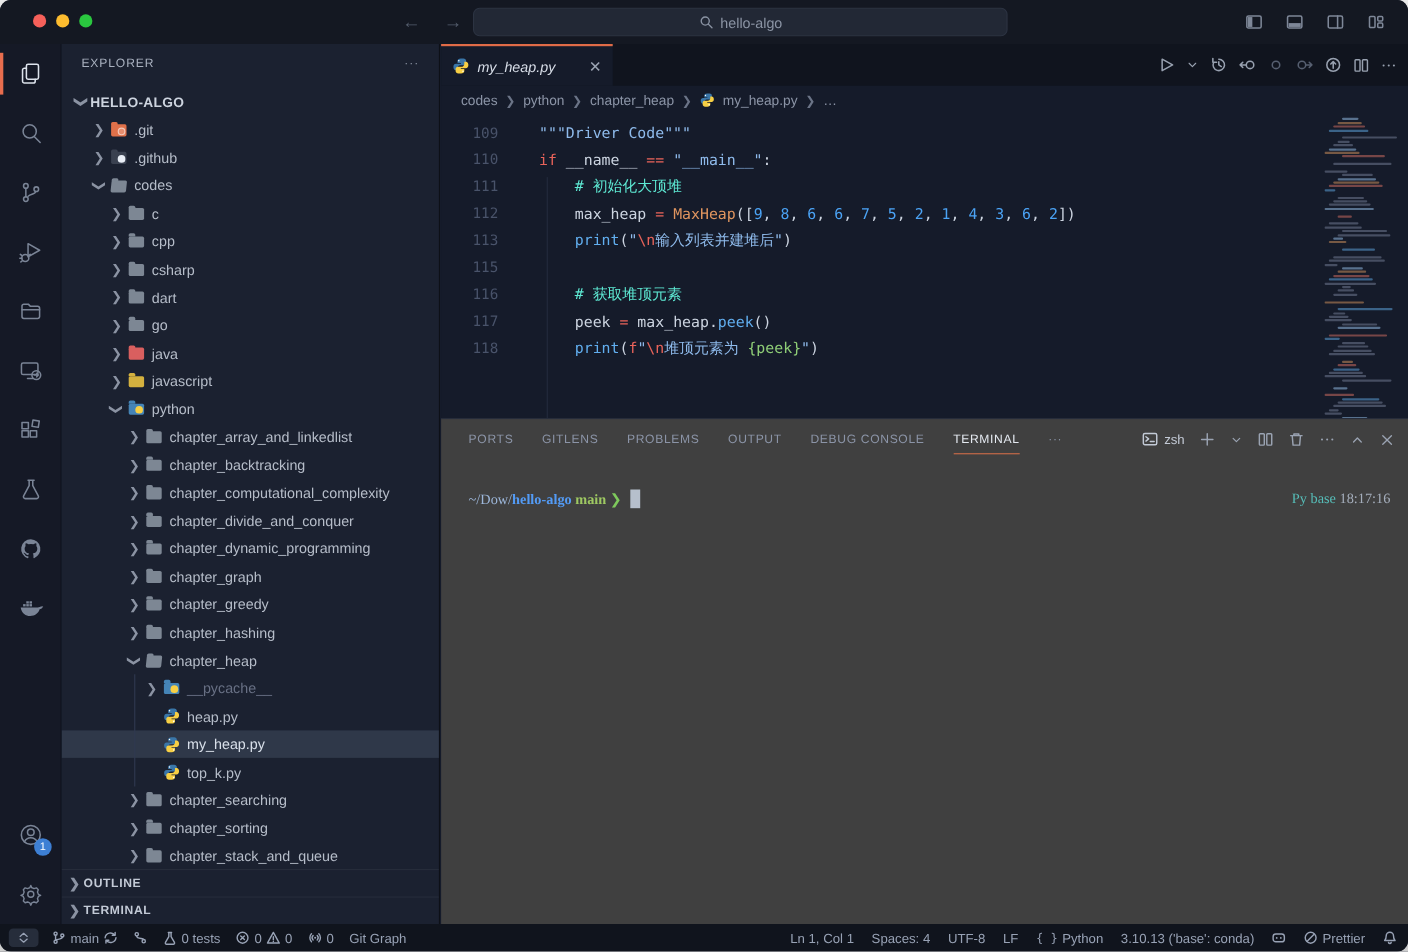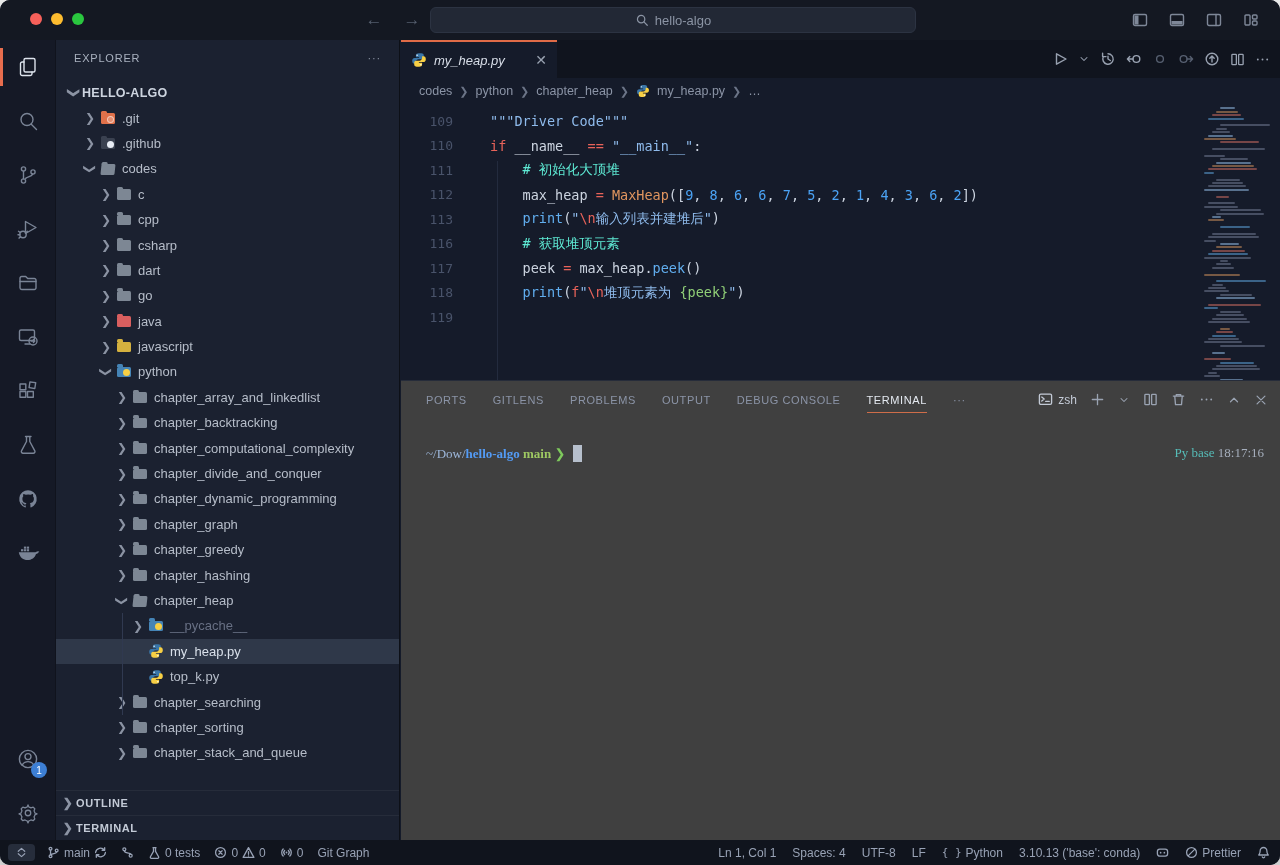--- a/index.html
+++ b/index.html
@@ -385,20 +385,32 @@
         </div>
         <div class="trow dim" style="padding-left: 74px; height: 25.4px;">
           <span class="chev">❯</span>
           <span class="ficon">
             <span class="fold c-py">
               <span class="fdot py"></span>
             </span>
           </span>
           <span class="lbl">__pycache__</span>
         </div>
+        <div class="trow" style="padding-left: 74px; height: 25.4px;">
+          <span class="chev"></span>
+          <span class="ficon">
+            <svg width="16" height="16" viewBox="0 0 16 16">
+              <path fill="#3a76a8" d="M7.9 1.2c-1.9 0-3 .8-3 2.2v1.8h3.2v.7H3.6c-1.5 0-2.4 1.1-2.4 2.9 0 1.8.8 3 2.3 3h1.4V9.9c0-1.4 1.2-2.6 2.7-2.6h3.2c1.1 0 2-.9 2-2V3.4c0-1.3-1.1-2.2-2.5-2.2z"></path>
+              <circle fill="#fff" cx="6.1" cy="3.2" r=".7"></circle>
+              <path fill="#f7cf44" d="M8.1 14.8c1.9 0 3-.8 3-2.2v-1.8H7.9v-.7h4.5c1.5 0 2.4-1.1 2.4-2.9 0-1.8-.8-3-2.3-3h-1.4v1.9c0 1.4-1.2 2.6-2.7 2.6H5.2c-1.1 0-2 .9-2 2v1.9c0 1.3 1.1 2.2 2.5 2.2z"></path>
+              <circle fill="#fff" cx="9.9" cy="12.8" r=".7"></circle>
+            </svg>
+          </span>
+          <span class="lbl">heap.py</span>
+        </div>
         <div class="trow selected" style="padding-left: 74px; height: 25.4px;">
           <span class="chev"></span>
           <span class="ficon">
             <svg width="16" height="16" viewBox="0 0 16 16">
               <path fill="#3a76a8" d="M7.9 1.2c-1.9 0-3 .8-3 2.2v1.8h3.2v.7H3.6c-1.5 0-2.4 1.1-2.4 2.9 0 1.8.8 3 2.3 3h1.4V9.9c0-1.4 1.2-2.6 2.7-2.6h3.2c1.1 0 2-.9 2-2V3.4c0-1.3-1.1-2.2-2.5-2.2z"></path>
               <circle fill="#fff" cx="6.1" cy="3.2" r=".7"></circle>
               <path fill="#f7cf44" d="M8.1 14.8c1.9 0 3-.8 3-2.2v-1.8H7.9v-.7h4.5c1.5 0 2.4-1.1 2.4-2.9 0-1.8-.8-3-2.3-3h-1.4v1.9c0 1.4-1.2 2.6-2.7 2.6H5.2c-1.1 0-2 .9-2 2v1.9c0 1.3 1.1 2.2 2.5 2.2z"></path>
               <circle fill="#fff" cx="9.9" cy="12.8" r=".7"></circle>
             </svg>
           </span>
@@ -539,24 +551,24 @@
         <span class="sep">❯</span>
         <span>…</span>
       </div>
     <div class="code" id="code">
       <div class="indent-guide"></div>
     <div class="cline"><span class="gut">109</span><span class="ltxt"><span class="tk-str">"""Driver Code"""</span></span></div>
         <div class="cline"><span class="gut">110</span><span class="ltxt"><span class="tk-kw">if</span><span class="tk-d"> __name__ </span><span class="tk-op">==</span><span class="tk-d"> </span><span class="tk-str">"__main__"</span><span class="tk-d">:</span></span></div>
         <div class="cline"><span class="gut">111</span><span class="ltxt"><span class="tk-d">    </span><span class="tk-cmt"># 初始化大顶堆</span></span></div>
         <div class="cline"><span class="gut">112</span><span class="ltxt"><span class="tk-d">    max_heap </span><span class="tk-op">=</span><span class="tk-d"> </span><span class="tk-cls">MaxHeap</span><span class="tk-d">([</span><span class="tk-num">9</span><span class="tk-d">, </span><span class="tk-num">8</span><span class="tk-d">, </span><span class="tk-num">6</span><span class="tk-d">, </span><span class="tk-num">6</span><span class="tk-d">, </span><span class="tk-num">7</span><span class="tk-d">, </span><span class="tk-num">5</span><span class="tk-d">, </span><span class="tk-num">2</span><span class="tk-d">, </span><span class="tk-num">1</span><span class="tk-d">, </span><span class="tk-num">4</span><span class="tk-d">, </span><span class="tk-num">3</span><span class="tk-d">, </span><span class="tk-num">6</span><span class="tk-d">, </span><span class="tk-num">2</span><span class="tk-d">])</span></span></div>
         <div class="cline"><span class="gut">113</span><span class="ltxt"><span class="tk-d">    </span><span class="tk-fn">print</span><span class="tk-d">(</span><span class="tk-str">"</span><span class="tk-esc">\n</span><span class="tk-str">输入列表并建堆后"</span><span class="tk-d">)</span></span></div>
+        <div class="cline"><span class="gut">115</span><span class="ltxt"></span></div>
         <div class="cline"><span class="gut">116</span><span class="ltxt"><span class="tk-d">    </span><span class="tk-cmt"># 获取堆顶元素</span></span></div>
         <div class="cline"><span class="gut">117</span><span class="ltxt"><span class="tk-d">    peek </span><span class="tk-op">=</span><span class="tk-d"> max_heap.</span><span class="tk-fn">peek</span><span class="tk-d">()</span></span></div>
         <div class="cline"><span class="gut">118</span><span class="ltxt"><span class="tk-d">    </span><span class="tk-fn">print</span><span class="tk-d">(</span><span class="tk-kw">f</span><span class="tk-str">"</span><span class="tk-esc">\n</span><span class="tk-str">堆顶元素为 </span><span class="tk-var">{peek}</span><span class="tk-str">"</span><span class="tk-d">)</span></span></div>
-        <div class="cline"><span class="gut">119</span><span class="ltxt"></span></div>
       </div>
     <div class="minimap" id="minimap">
         <div class="mm-line" style="width: 0px;"></div>
         <div class="mm-line" style="width: 15px; margin-left: 16px; background: rgb(143, 184, 224); opacity: 0.55;"></div>
         <div class="mm-line" style="width: 22px; margin-left: 12px; background: rgb(201, 141, 90); opacity: 0.55;"></div>
         <div class="mm-line" style="width: 29px; margin-left: 8px; background: rgb(201, 106, 94); opacity: 0.55;"></div>
         <div class="mm-line" style="width: 36px; margin-left: 4px; background: rgb(91, 158, 214); opacity: 0.55;"></div>
         <div class="mm-line" style="width: 0px;"></div>
         <div class="mm-line" style="width: 50px; margin-left: 16px; background: rgb(111, 121, 144); opacity: 0.55;"></div>
         <div class="mm-line" style="width: 11px; margin-left: 12px; background: rgb(111, 121, 144); opacity: 0.55;"></div>

